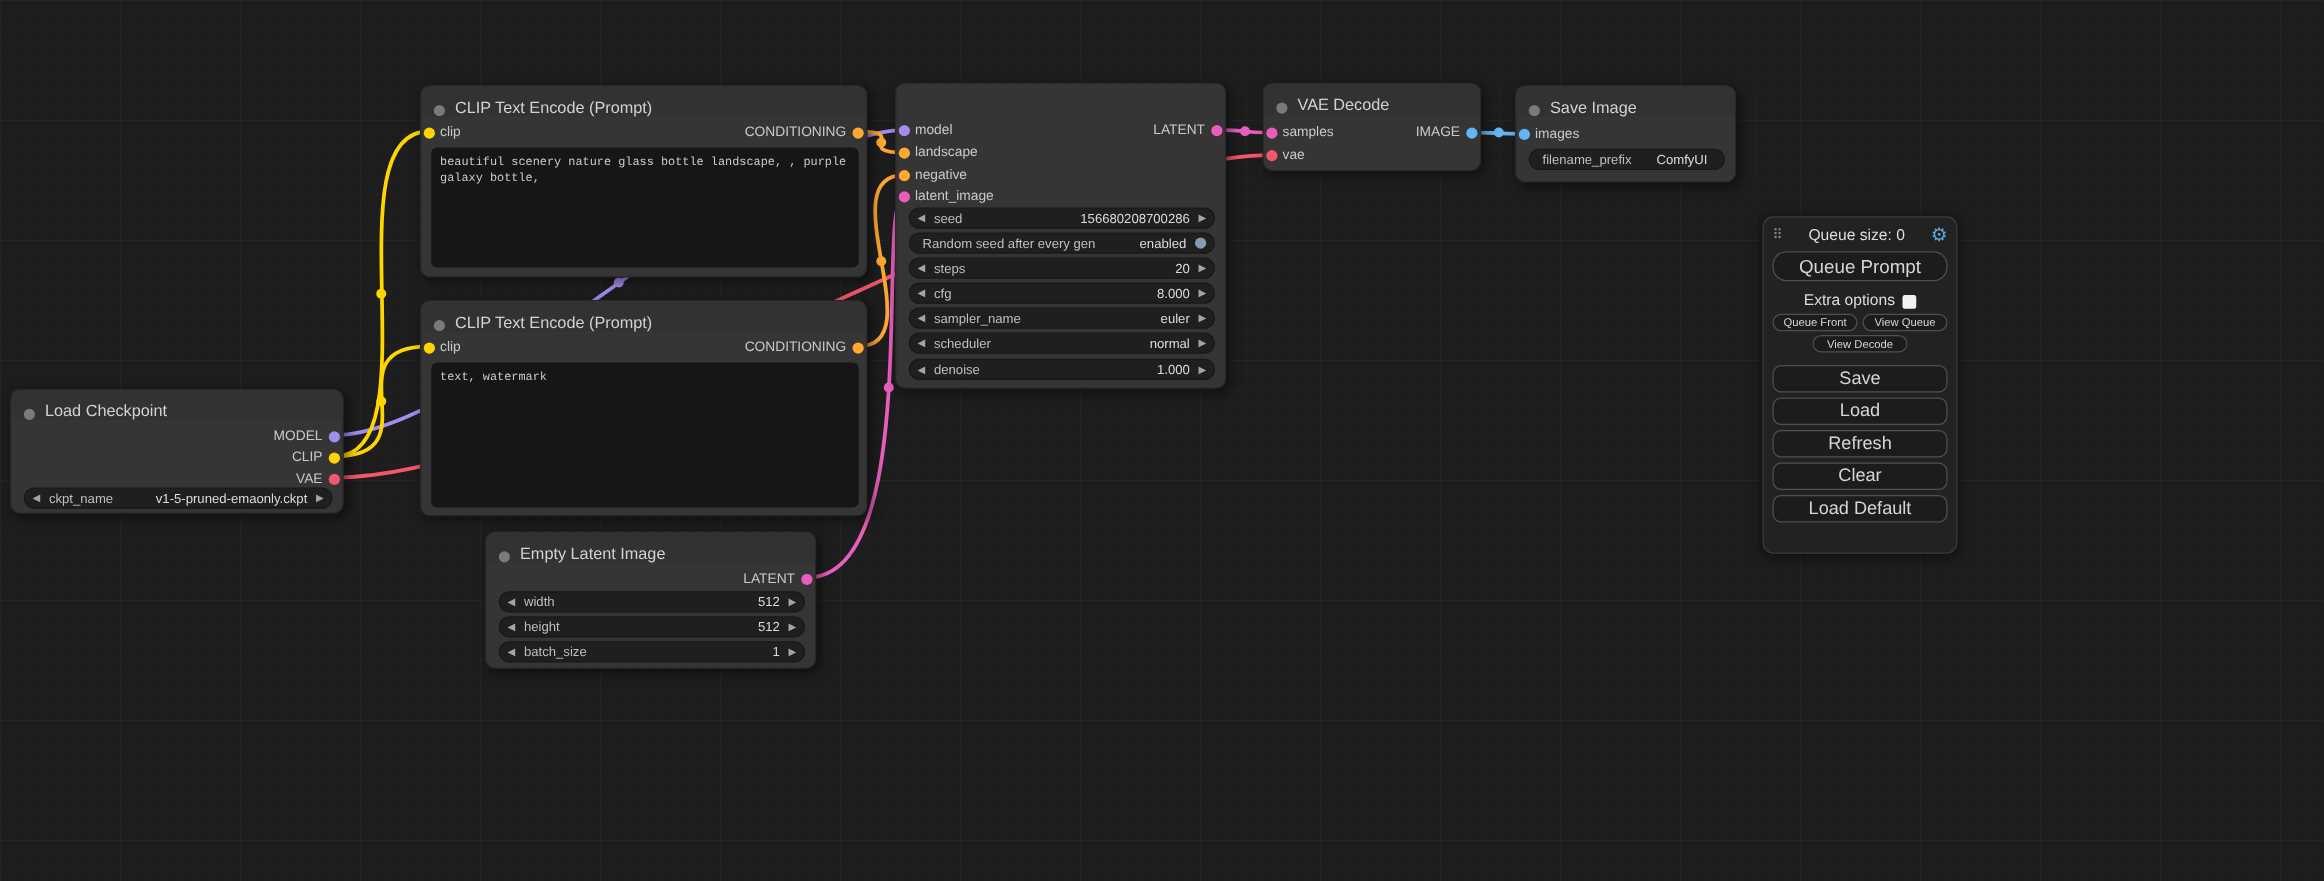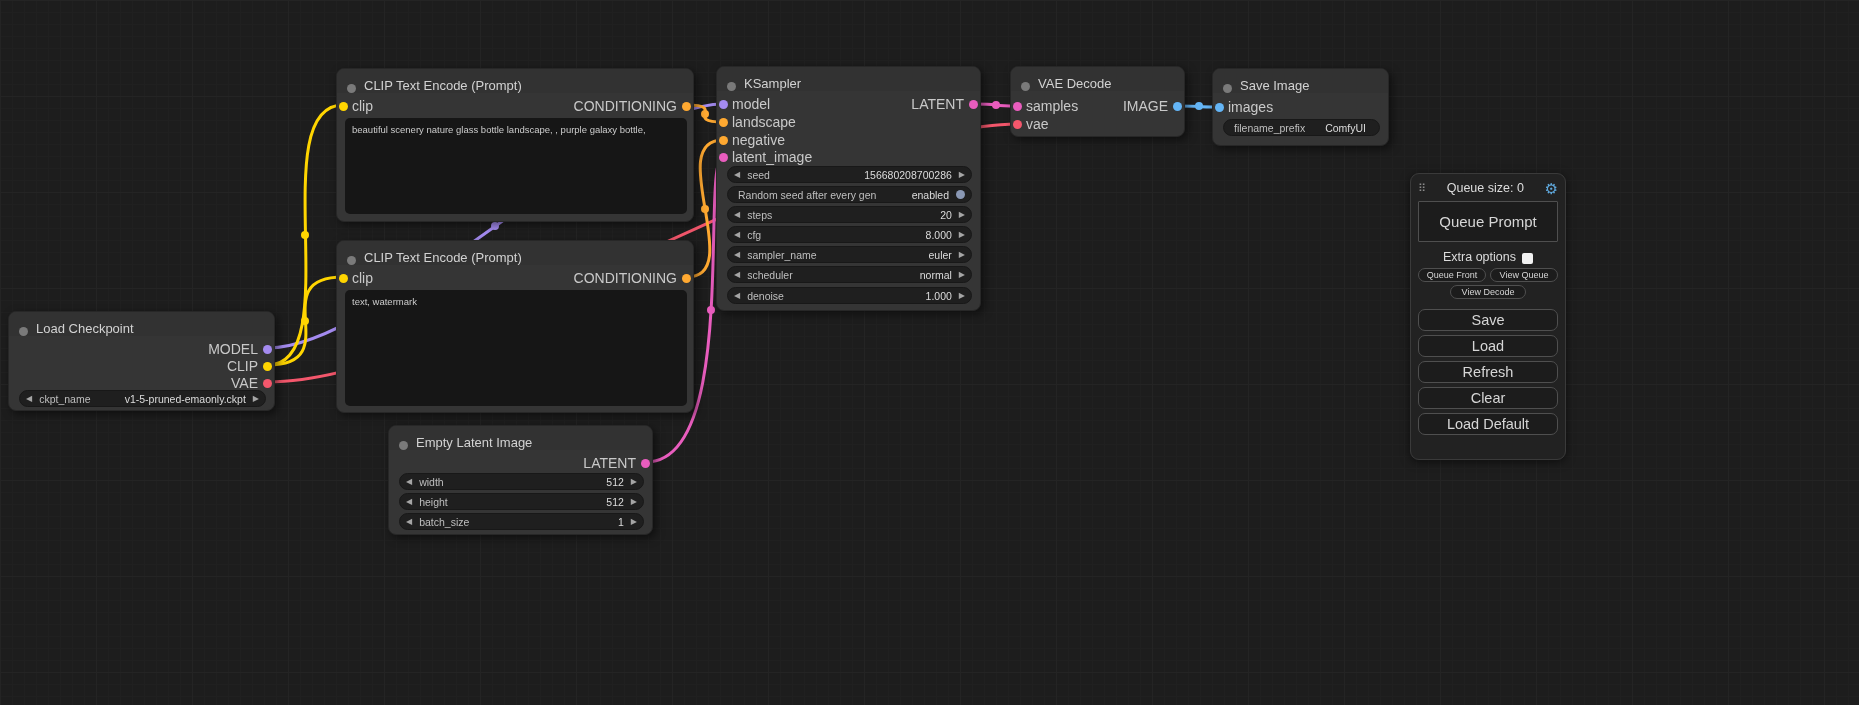--- a/index.html
+++ b/index.html
@@ -12,35 +12,35 @@
     linear-gradient(#202020 1px,transparent 1px),
     linear-gradient(90deg,#202020 1px,transparent 1px);
   background-size:96px 96px,96px 96px,12px 12px,12px 12px;}
 #wires{position:absolute;left:0;top:0;z-index:1}
 .wire{fill:none;stroke-width:3;stroke-linecap:round}
 .node{position:absolute;z-index:2;background:#353535;border:1px solid #272727;border-radius:8px;box-shadow:3px 3px 9px rgba(0,0,0,.5)}
 .titlebar{display:flex;align-items:flex-end;height:24px;padding:0 10px;background:#323232;border-radius:7px 7px 0 0;cursor:move}
 .tdot{width:9px;height:9px;border-radius:50%;margin-right:8px;flex:none}
 .ttext{font-size:13px;color:#d2d2d2;white-space:nowrap}
 .pdot{position:absolute;width:9px;height:9px;border-radius:50%;z-index:3}
-.plabel{position:absolute;font-size:14px;line-height:13px;color:#c9c9c9;white-space:nowrap}
+.plabel{position:absolute;font-size:11px;line-height:13px;color:#c9c9c9;white-space:nowrap}
 .plabel.out{text-align:right}
 .widget{position:absolute;height:17px;background:#1f1f1f;border:1px solid #181818;border-radius:9px;display:flex;align-items:center;padding:0 6px;font-size:10.5px;color:#bfbfbf}
 .warrow{font-size:8px;color:#a5a5a5;line-height:1}
 .wlabel{margin-left:7px;white-space:nowrap}
 .wvalue{margin-left:auto;margin-right:7px;color:#dcdcdc;white-space:nowrap}
 .toggle{width:9px;height:9px;border-radius:50%;flex:none}
-.prompt-text{position:absolute;background:#161616;border-radius:5px;padding:5px 7px;font-family:Liberation Sans, sans-serif;font-size:9.5px;line-height:13px;color:#cccccc;white-space:pre-wrap;word-break:break-word}
+.prompt-text{position:absolute;background:#161616;border-radius:5px;padding:5px 7px;font-family:Liberation Mono, monospace;font-size:9.5px;line-height:13px;color:#cccccc;white-space:pre-wrap;word-break:break-word}
 .menu{position:absolute;left:1410px;top:173px;width:156px;z-index:4;background:rgba(34,34,34,.96);border:1px solid #3a3a3a;border-radius:9px;box-shadow:0 2px 10px rgba(0,0,0,.55);padding:6px 7px 8px;display:flex;flex-direction:column}
 .menu-head{display:flex;align-items:center;height:16px;margin-bottom:5px}
 .drag{color:#8a8a8a;font-size:11px;line-height:1;cursor:move}
 .qsize{flex:1;text-align:center;font-size:12.5px;color:#dddddd}
 .gear{font-size:15px;line-height:1;cursor:pointer}
 button{font-family:inherit;background:#1c1c1c;border:1px solid #4f4f4f;color:#d6d6d6;cursor:pointer}
-.btn-big{height:41px;border-radius:1px;font-size:15px;margin-bottom:7px}
+.btn-big{height:24px;border-radius:11px;font-size:15px;margin-bottom:7px}
 .extra{display:flex;align-items:flex-end;justify-content:center;gap:6px;height:15px;margin-bottom:4px;font-size:12.5px;color:#dddddd}
 .chk{width:11px;height:11px;background:#f2f2f2;border-radius:2px;cursor:pointer}
 .btn-row{display:flex;gap:4px;margin-bottom:3px}
 .btn-sm{flex:1;height:14px;border-radius:8px;font-size:9px;padding:0}
 .btn-vh{width:76px;height:14px;border-radius:8px;font-size:9px;margin:0 auto 10px;display:block;padding:0}
 .btn-med{height:22px;border-radius:7px;font-size:14.5px;margin-bottom:4px}
 .btn-med:last-child{margin-bottom:16px}
 </style>
 </head>
 <body>
@@ -132,24 +132,20 @@
     </div>
     <div class="widget" style="left:10px;top:87px;width:245px">
       <span class="warrow">◀</span>
       <span class="wlabel">batch_size</span>
       <span class="wvalue">1</span>
       <span class="warrow">▶</span>
     </div>
   </div>
 
   <div class="node" style="left:716px;top:66px;width:265px;height:245px">
-    <div class="titlebar">
-      <span class="tdot" style="background-color: rgb(122, 122, 122);"></span>
-      <span class="ttext">KSampler</span>
-    </div>
     <span class="pdot" style="left: 2px; top: 33px; background-color: rgb(164, 139, 240);"></span>
     <span class="plabel" style="left:15px;top:31px">model</span>
     <span class="pdot" style="left: 2px; top: 51px; background-color: rgb(255, 169, 49);"></span>
     <span class="plabel" style="left:15px;top:49px">landscape</span>
     <span class="pdot" style="left: 2px; top: 69px; background-color: rgb(255, 169, 49);"></span>
     <span class="plabel" style="left:15px;top:67px">negative</span>
     <span class="pdot" style="left: 2px; top: 86px; background-color: rgb(233, 93, 190);"></span>
     <span class="plabel" style="left:15px;top:84px">latent_image</span>
     <span class="plabel out" style="right:16px;top:31px">LATENT</span>
     <span class="pdot" style="right: 2px; top: 33px; background-color: rgb(233, 93, 190);"></span>

